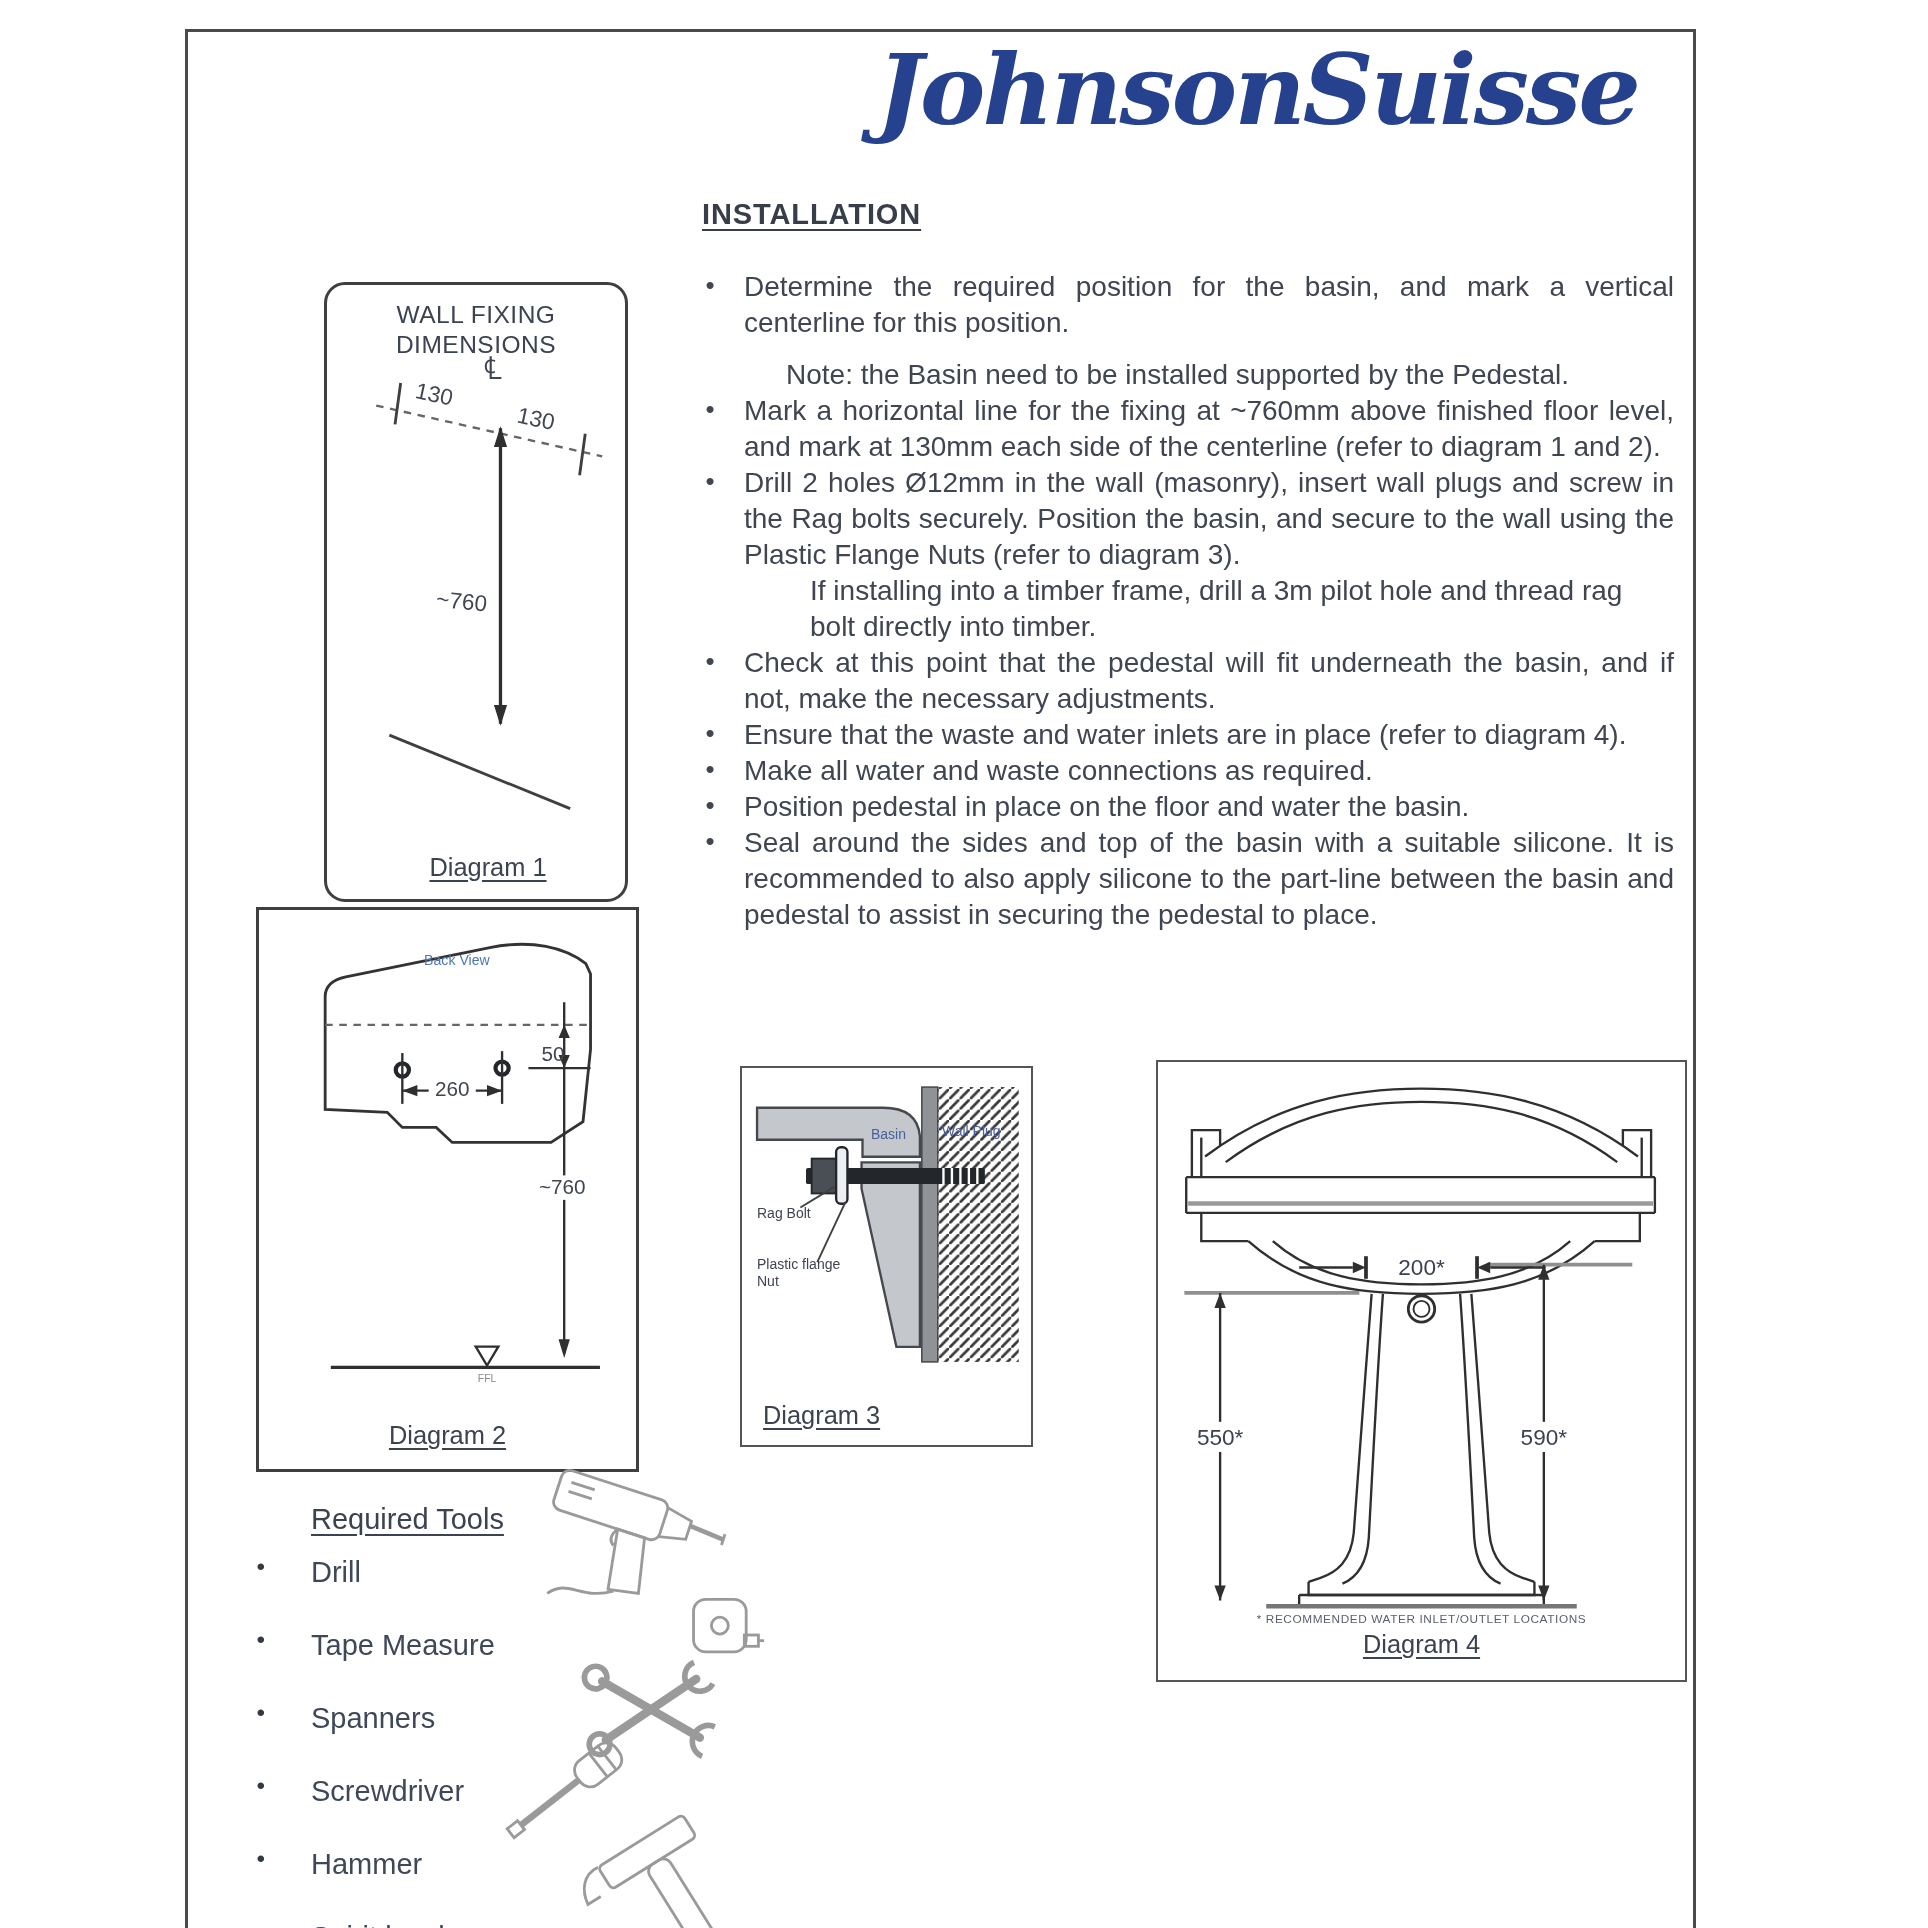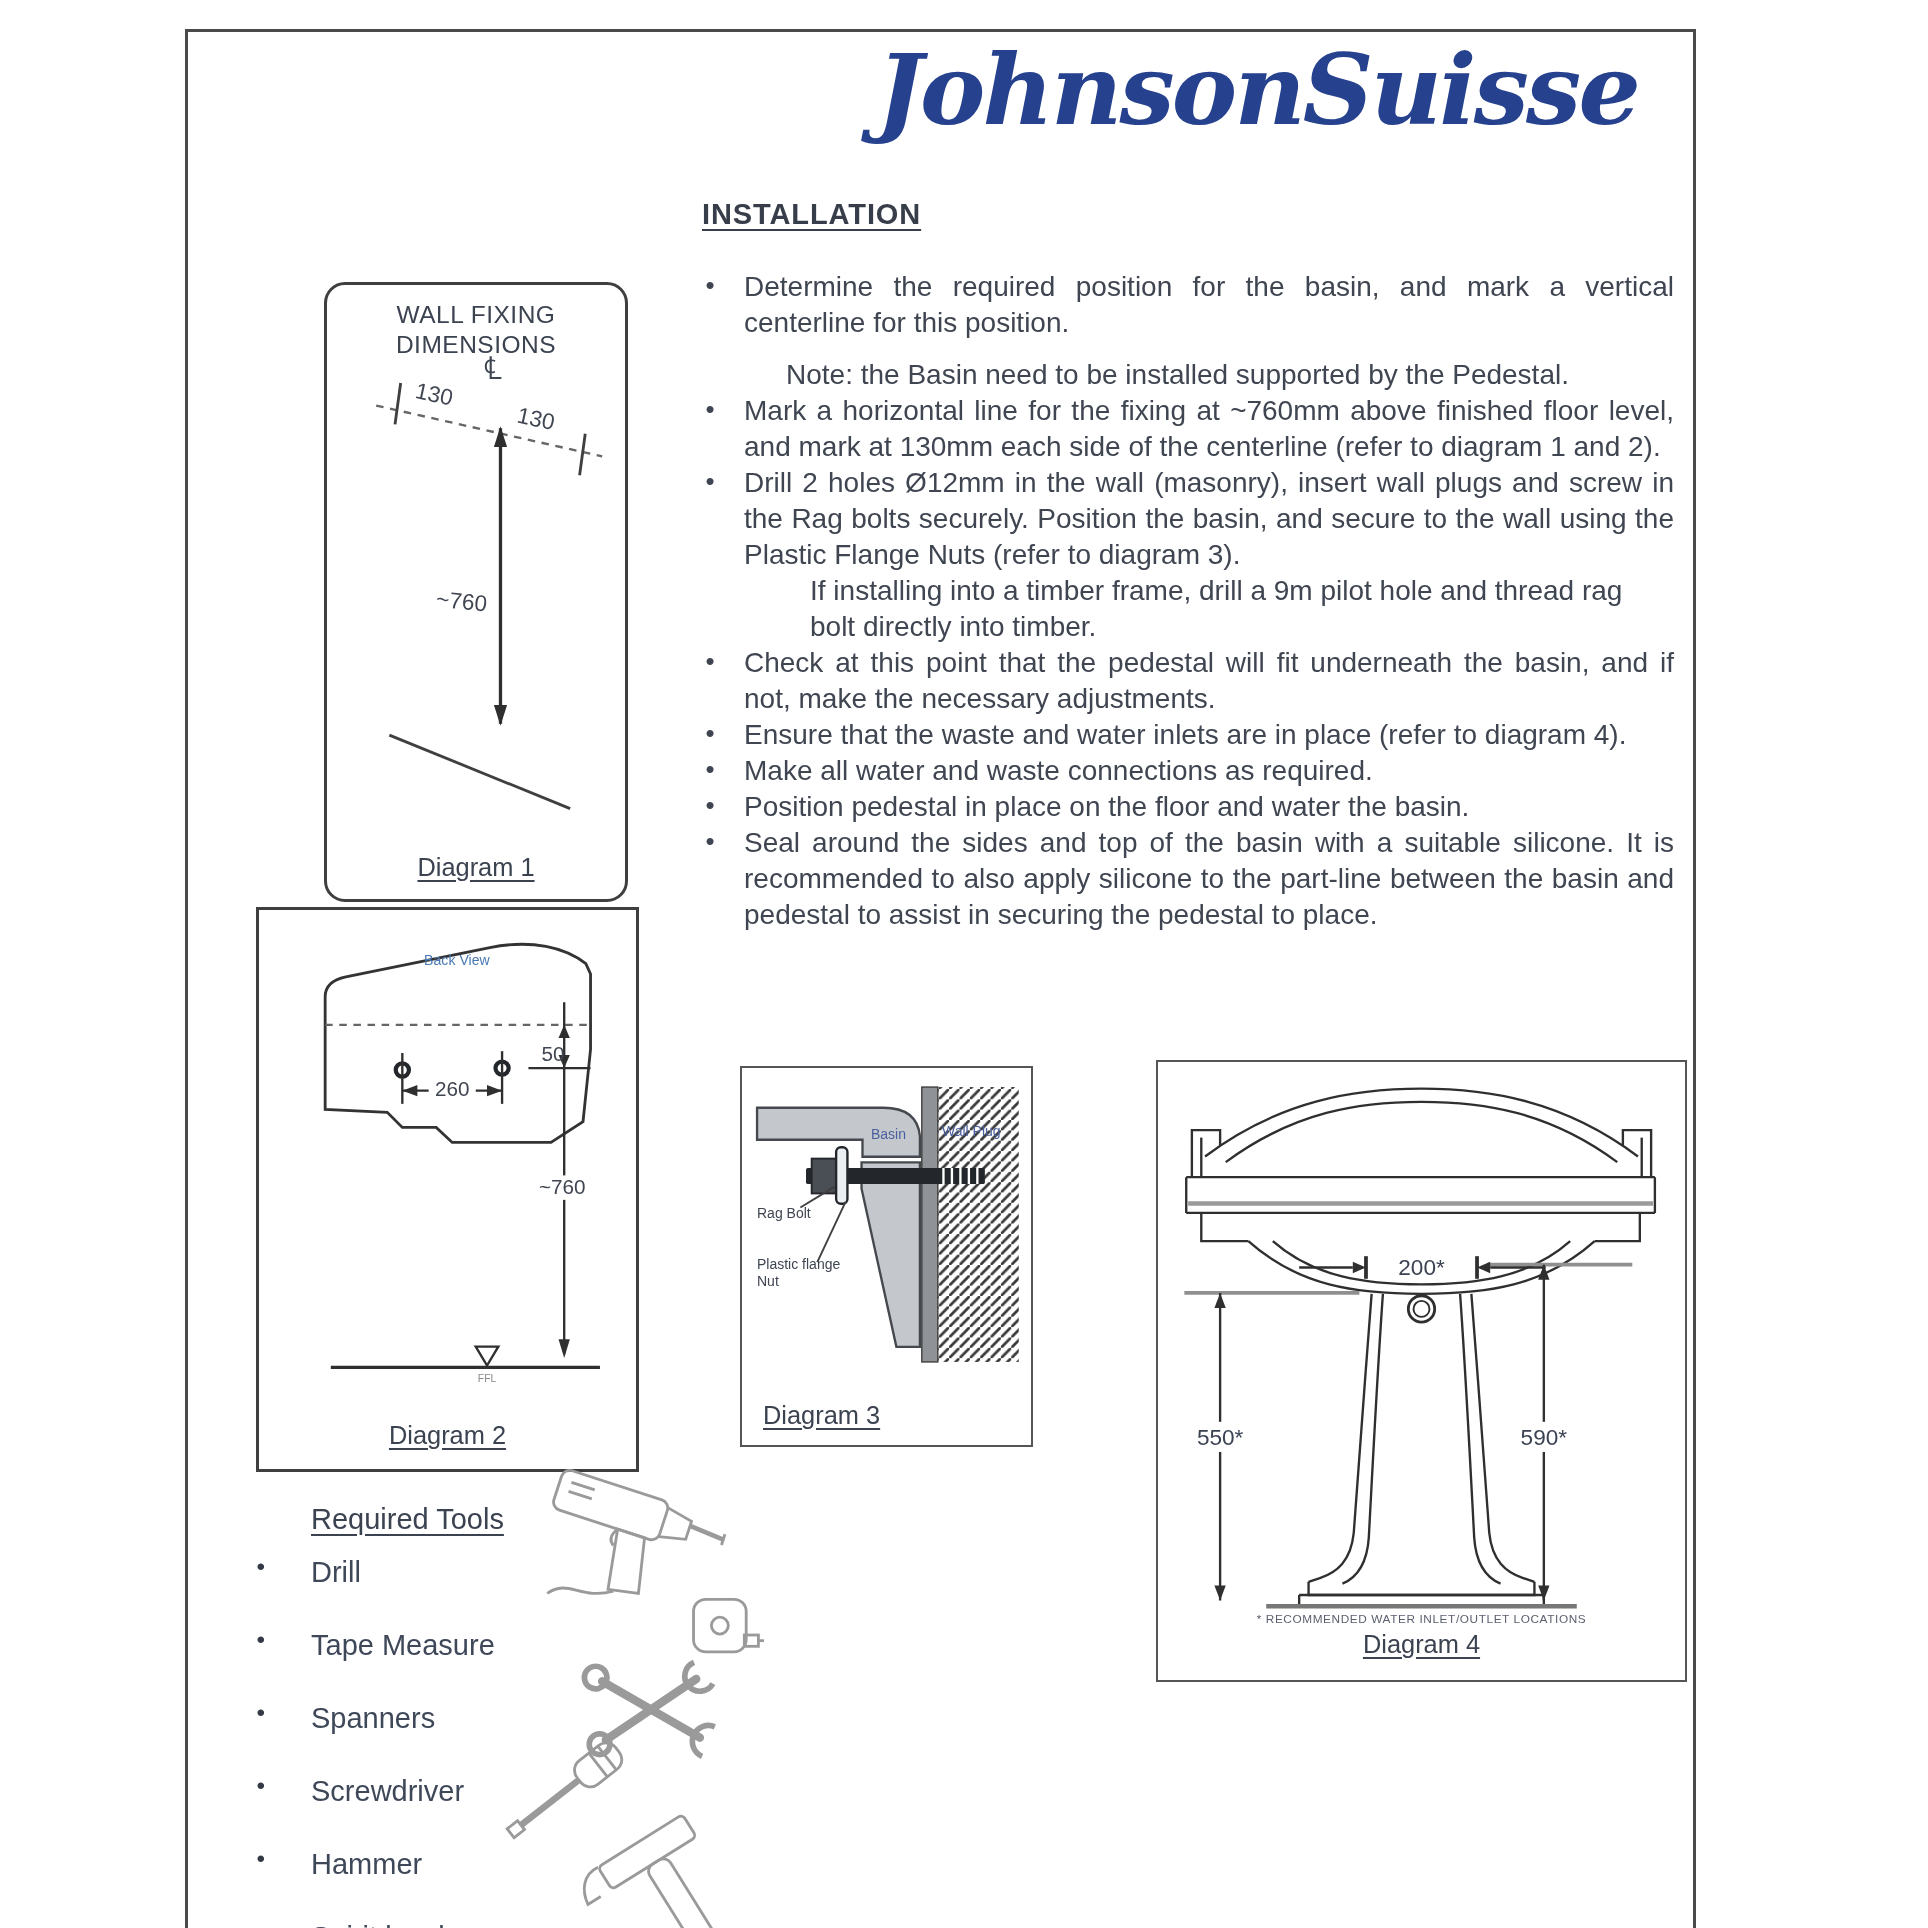--- a/index.html
+++ b/index.html
@@ -41,21 +41,21 @@
   .dg svg{position:absolute;left:0;top:0;}
   .dg-title{
     position:absolute;top:15px;left:0;width:100%;text-align:center;
     font-size:24.5px;line-height:30px;color:#3b4250;letter-spacing:0.5px;
   }
   .dg-title .inner{display:inline-block;width:217px;}
   .dg-caption{
     position:absolute;width:100%;text-align:center;font-size:25.4px;color:#3b4250;
     text-decoration:underline;text-underline-offset:3.8px;
   }
-  .dg1 .dg-caption{bottom:17px;}
+  .dg1 .dg-caption{bottom:17px;padding-left:12px;}
   .dg2 .dg-caption{bottom:19px;}
   .dg3 .dg-caption{bottom:15px;width:auto;left:21px;text-align:left;}
   .dg4 .dg-caption{bottom:21px;}
   .dg3-label{position:absolute;font-size:14px;line-height:17px;color:#3f4551;}
   .lab-blue{color:#4a5f9e;}
   .dg4-footnote{
     position:absolute;top:550px;left:0;width:100%;text-align:center;
     font-size:11.8px;letter-spacing:0.6px;color:#5a5f6e;
   }
   
@@ -84,21 +84,21 @@
 <div class="abs bullets">
   <div class="b-item">
     <span>Determine the required position for the basin, and mark a vertical centerline for this position.</span>
     <div class="b-note n1">Note: the Basin need to be installed supported by the Pedestal.</div>
   </div>
   <div class="b-item">
     <span>Mark a horizontal line for the fixing at ~760mm above finished floor level, and mark at 130mm each side of the centerline (refer to diagram 1 and 2).</span>
   </div>
   <div class="b-item">
     <span>Drill 2 holes Ø12mm in the wall (masonry), insert wall plugs and screw in the Rag bolts securely. Position the basin, and secure to the wall using the Plastic Flange Nuts (refer to diagram 3).</span>
-    <div class="b-note n2">If installing into a timber frame, drill a 9m pilot hole and thread rag bolt directly into timber.</div>
+    <div class="b-note n2">If installing into a timber frame, drill a 3m pilot hole and thread rag bolt directly into timber.</div>
   </div>
   <div class="b-item">
     <span>Check at this point that the pedestal will fit underneath the basin, and if not, make the necessary adjustments.</span>
   </div>
   <div class="b-item">
     <span>Ensure that the waste and water inlets are in place (refer to diagram 4).</span>
   </div>
   <div class="b-item">
     <span>Make all water and waste connections as required.</span>
   </div>

